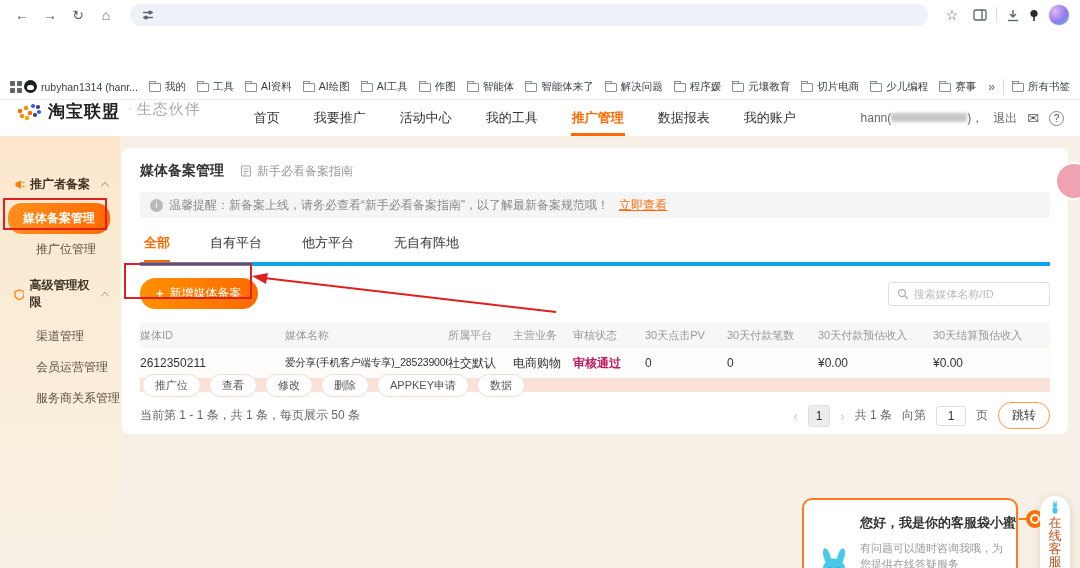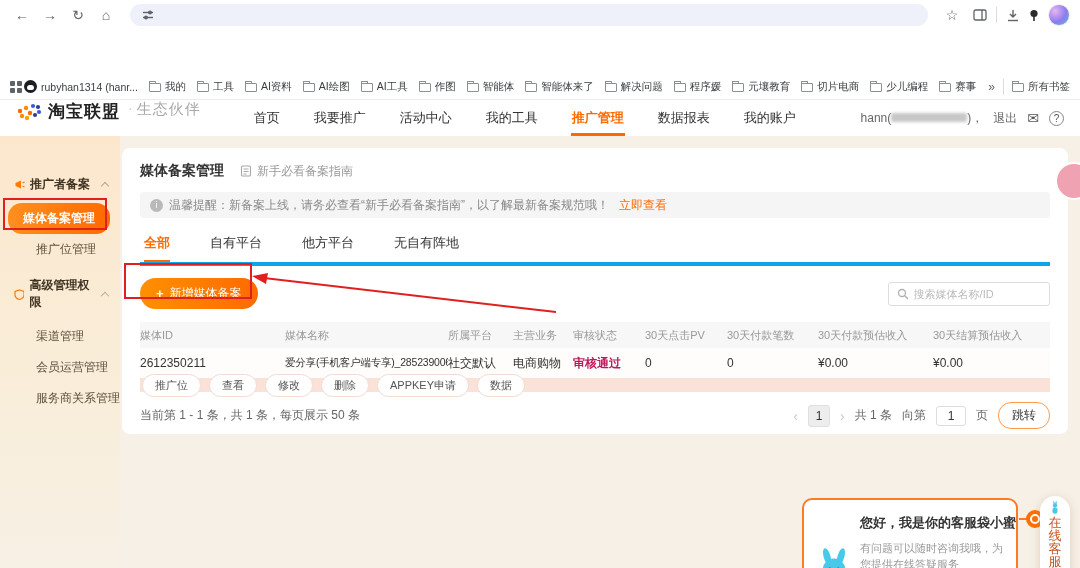--- a/index.html
+++ b/index.html
@@ -64,21 +64,21 @@
 
   .card { position:absolute; left:122px; top:12px; width:946px; height:286px; background:#fff; border-radius:8px;
     padding:14px 18px; }
   .title-row { display:flex; align-items:center; }
   .page-title { font-size:14px; font-weight:bold; color:#333; }
   .guide { display:flex; align-items:center; gap:5px; margin-left:16px; color:#999; font-size:12px; cursor:pointer; }
   .notice { margin-top:12px; height:26px; background:#f5f5f5; border-radius:4px; display:flex; align-items:center;
     padding:0 10px; font-size:12px; color:#888; gap:6px; }
   .info-icon { width:13px; height:13px; border-radius:50%; background:#b9b9b9; color:#fff; font-size:9px;
     display:flex; align-items:center; justify-content:center; flex-shrink:0; }
-  .notice-link { color:#ff6a00; margin-left:4px; cursor:pointer; }
+  .notice-link { color:#ff6a00; margin-left:4px; cursor:pointer;text-decoration:underline; }
   .tabs { display:flex; gap:40px; margin-top:10px; border-bottom:4px solid #0ea5e9; padding:6px 4px 10px; }
   .tab { font-size:13px; color:#333; position:relative; cursor:pointer; }
   .tab.active { color:#ff6a00; font-weight:bold; }
   .tab.active::after { content:""; position:absolute; left:0; right:0; bottom:-10px; height:2px; background:#ff6a00; }
   .toolbar { display:flex; align-items:center; justify-content:space-between; margin-top:12px; }
   .add-btn { display:inline-flex; align-items:center; gap:6px; background:linear-gradient(90deg,#ff9000,#ff6a00);
     color:#fff; font-size:12px; padding:7px 16px; border-radius:16px; border:none; cursor:pointer; }
   .plus { font-size:13px; font-weight:bold; }
   .search-box { display:flex; align-items:center; gap:6px; width:162px; height:24px; border:1px solid #ddd;
     border-radius:3px; padding:0 8px; background:#fff; }

